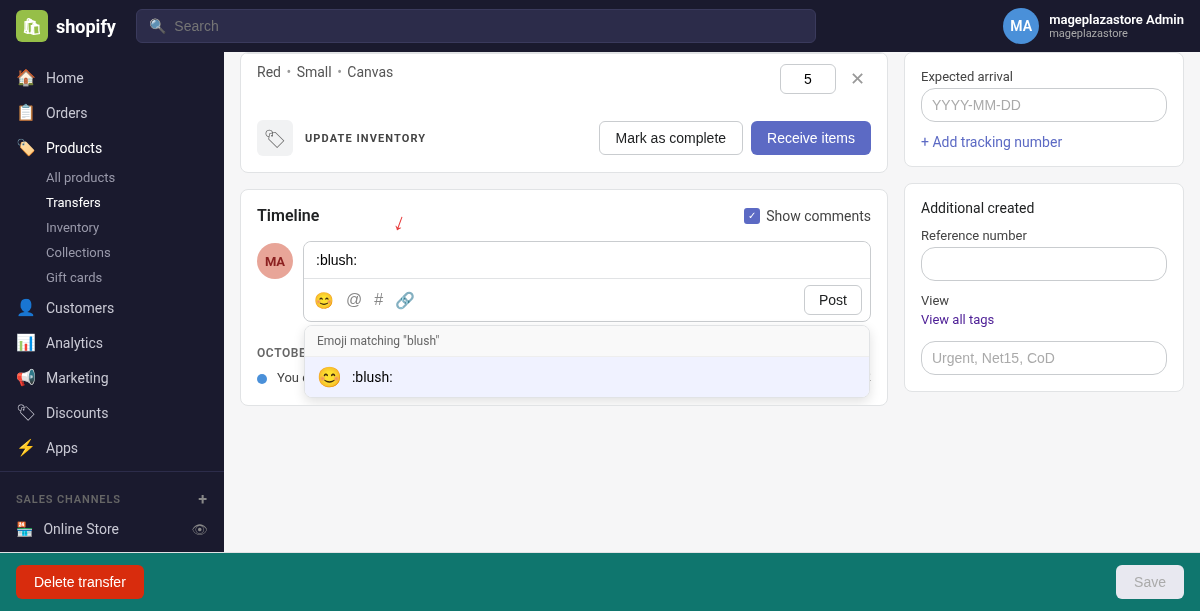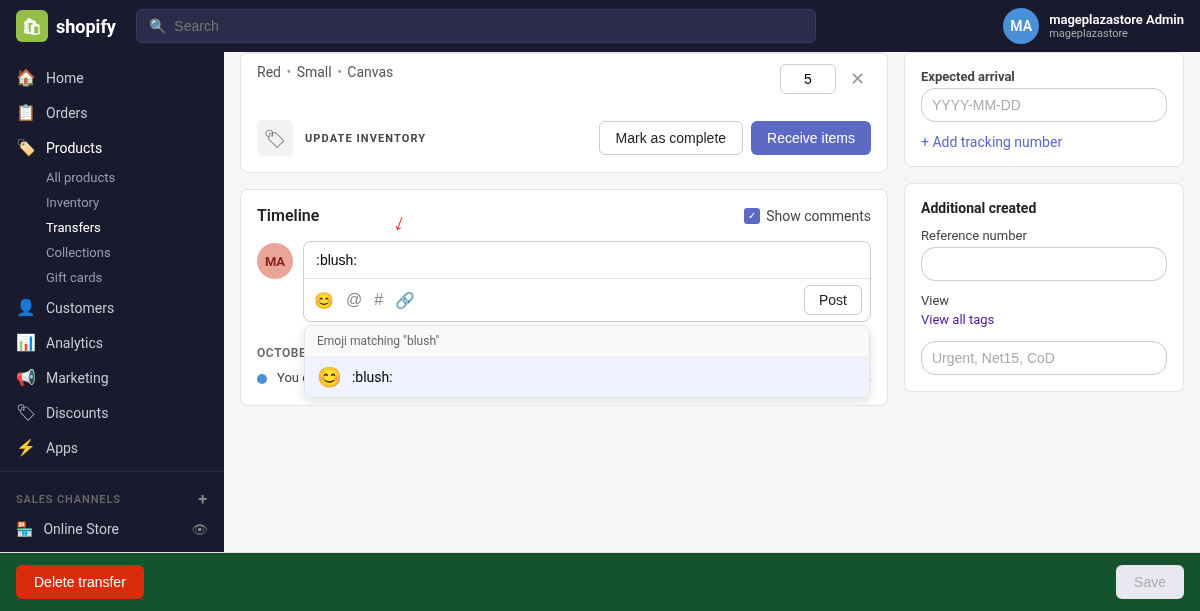--- a/index.html
+++ b/index.html
@@ -204,34 +204,34 @@
       display: flex; align-items: flex-start; gap: 10px; padding: 4px 0;
     }
     .event-dot { width: 10px; height: 10px; border-radius: 50%; background: #4a90d9; margin-top: 4px; flex-shrink: 0; }
     .event-text { font-size: 13px; color: #444; flex: 1; }
     .event-time { font-size: 12px; color: #888; white-space: nowrap; }
 
     
     .right-card {
       background: white; border-radius: 8px; border: 1px solid #e1e3e5; padding: 16px; margin-bottom: 16px;
     }
-    .right-section-title { font-size: 14px; font-weight: 700; color: #202223; margin-bottom: 12px; }
+    .right-section-title { font-size: 14px; font-weight: 400; color: #202223; margin-bottom: 12px; }
     .form-field { margin-bottom: 12px; }
     .form-label { font-size: 13px; color: #444; margin-bottom: 4px; display: block; }
     .form-input {
       width: 100%; border: 1px solid #c9cccf; border-radius: 14px; padding: 8px 10px; font-size: 14px; outline: none; color: #202223;
     }
     .form-input::placeholder { color: #aaa; }
     .add-tracking { color: #5c6ac4; font-size: 14px; cursor: pointer; text-decoration: none; display: block; margin-top: 8px; }
     .tags-section { margin-top: 8px; }
     .view-all-tags { color: #4c1d95; font-size: 13px; cursor: pointer; display: block; margin-bottom: 14px; }
 
     
     .bottom-bar {
-      display: flex; align-items: center; justify-content: space-between; padding: 12px 16px; background: #14532d; border-top: 1px solid #e1e3e5; flex-shrink: 0;
+      display: flex; align-items: center; justify-content: space-between; padding: 12px 16px; background: #0f766e; border-top: 1px solid #e1e3e5; flex-shrink: 0;
     }
     .delete-btn {
       background: #d82c0d; color: white; border: none; padding: 9px 18px; border-radius: 6px; font-size: 14px; cursor: pointer; font-weight: 500;
     }
     .save-btn {
       background: #e8e8f0; color: #aaa; border: none; padding: 9px 18px; border-radius: 6px; font-size: 14px; cursor: pointer; font-weight: 500;
     }
 
     
     ::-webkit-scrollbar { width: 6px; }
@@ -272,25 +272,25 @@
       <span class="s-icon">📋</span>
       <span>Orders</span>
     </div>
     <div class="sidebar-item active">
       <span class="s-icon">🏷️</span>
       <span>Products</span>
     </div>
     <div class="sidebar-subitem">
       <span>All products</span>
     </div>
+    <div class="sidebar-subitem active">
+      <span>Transfers</span>
+    </div>
     <div class="sidebar-subitem">
       <span>Inventory</span>
-    </div>
-    <div class="sidebar-subitem active">
-      <span>Transfers</span>
     </div>
     <div class="sidebar-subitem">
       <span>Collections</span>
     </div>
     <div class="sidebar-subitem">
       <span>Gift cards</span>
     </div>
     <div class="sidebar-item">
       <span class="s-icon">👤</span>
       <span>Customers</span>

